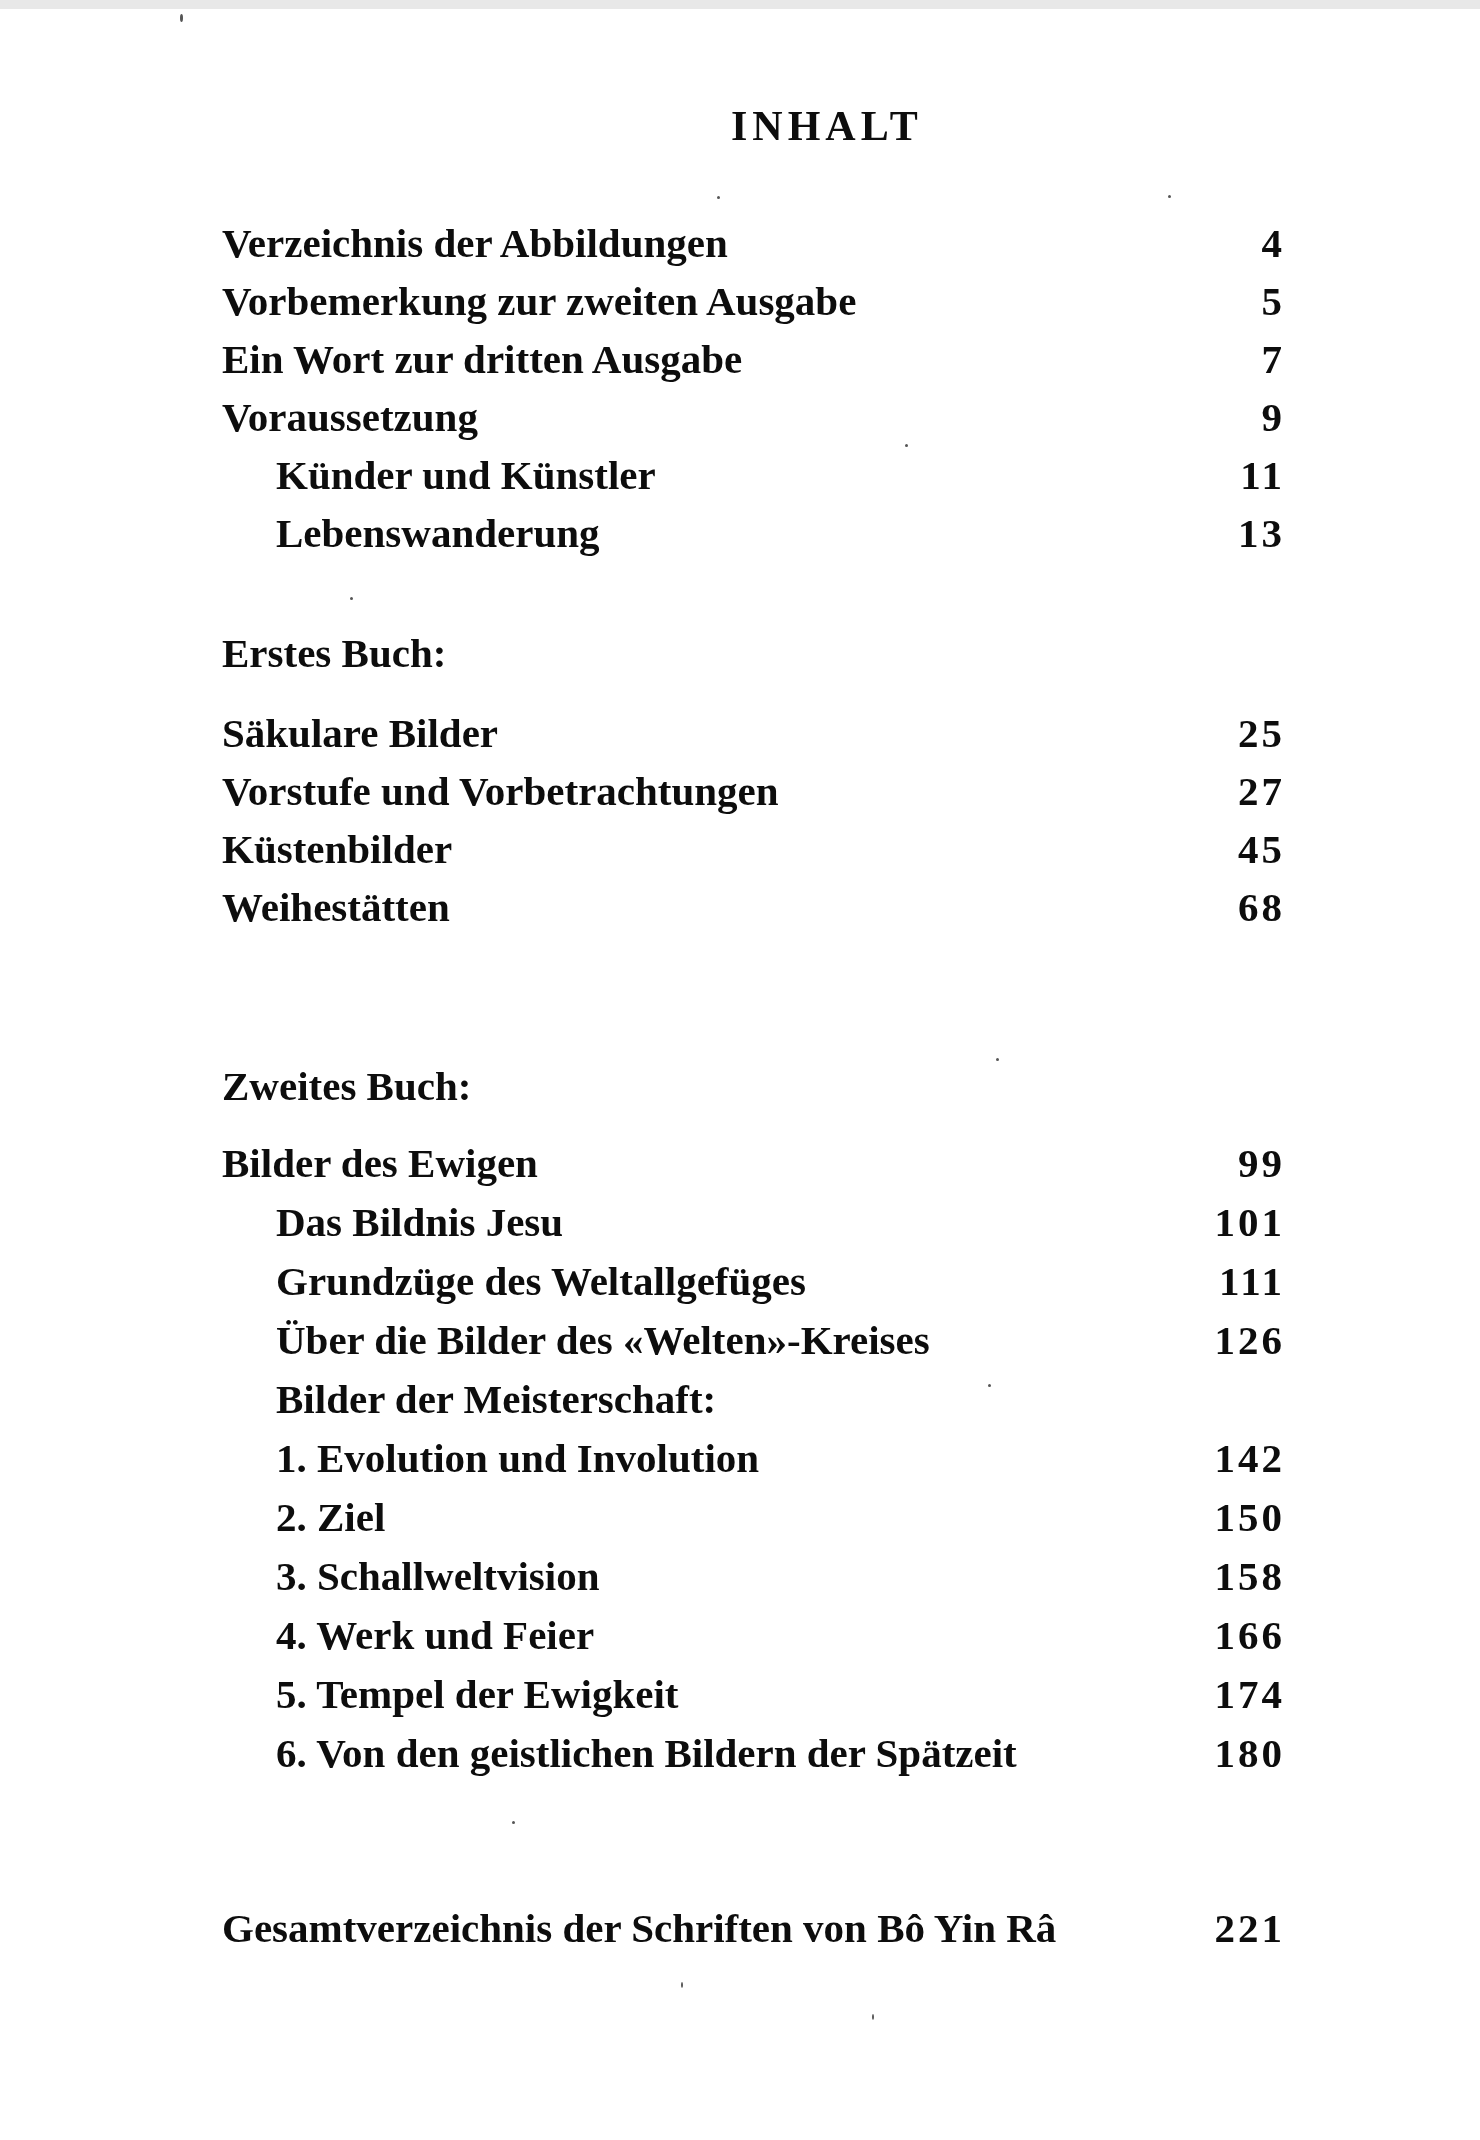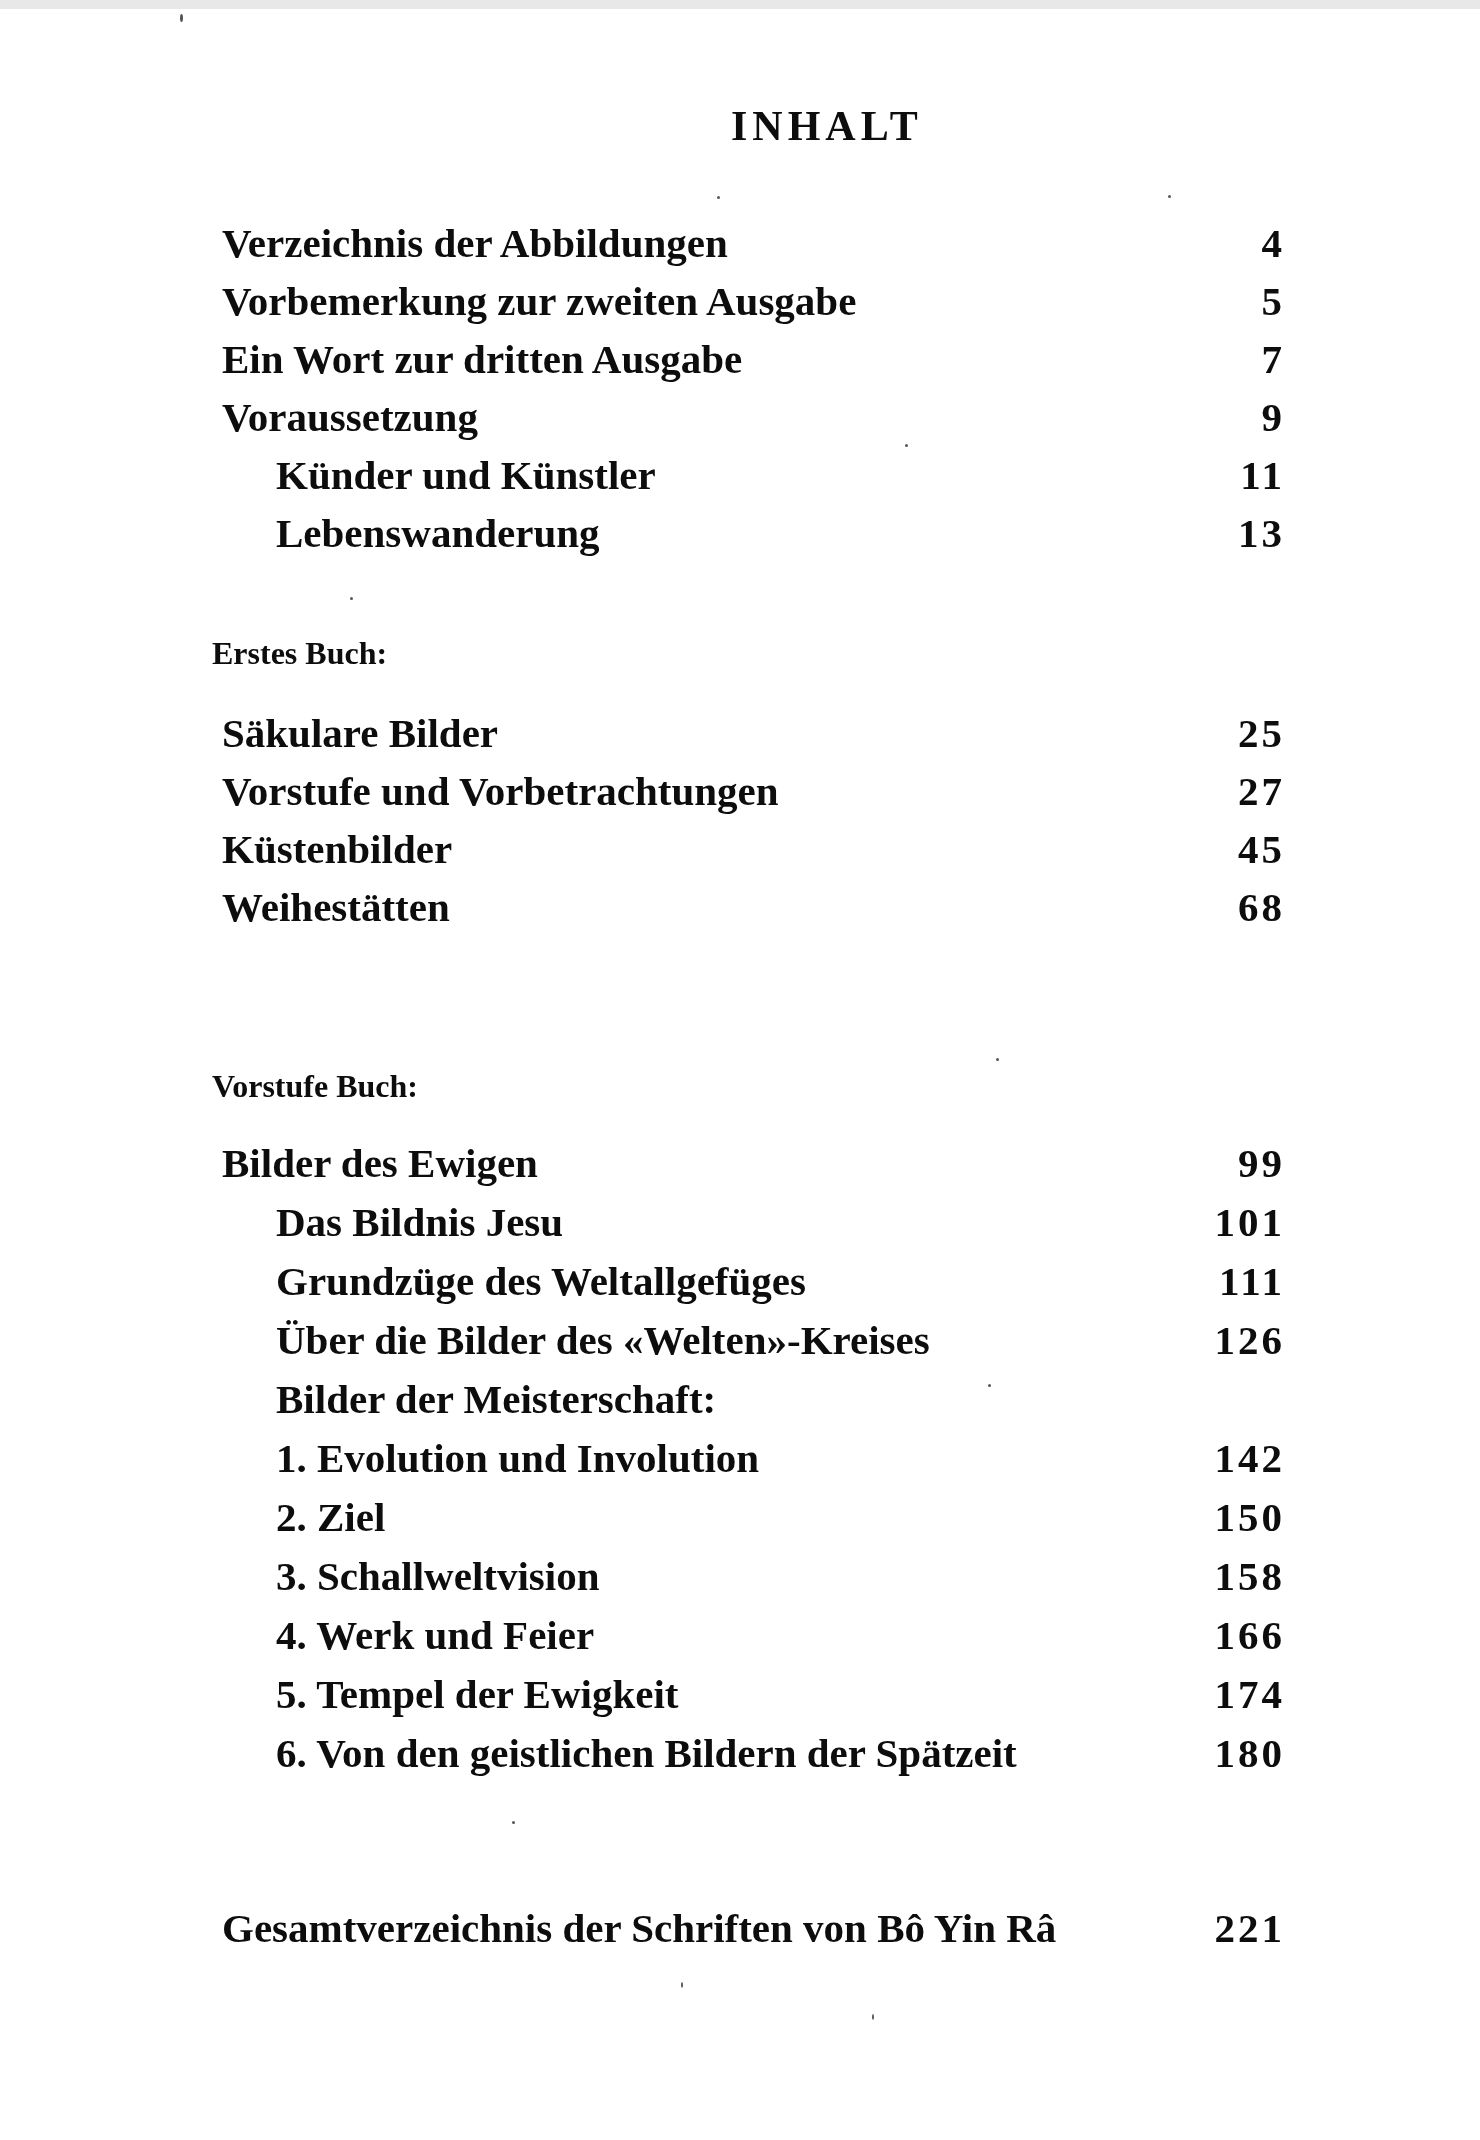--- a/index.html
+++ b/index.html
@@ -46,22 +46,22 @@
   .row.indent { padding-left: 54px; gap: 39px; }
   .lbl { flex: 0 1 auto; }
   .num {
     flex: 0 0 auto;
     letter-spacing: 3px;
     font-variant-numeric: oldstyle-nums;
     font-feature-settings: "onum" 1;
   }
   .heading {
     position: absolute;
-    left: 212px;
-    font-size: 32px;
+    left: 222px;
+    font-size: 41px;
     line-height: 58px;
     white-space: nowrap;
   }
   
   .speck {
     position: absolute;
     background: #2a2a2a;
     border-radius: 50%;
     opacity: 0.8;
   }
@@ -114,21 +114,21 @@
     <div class="row">
       <span class="lbl">Küstenbilder</span>
       <span class="num">45</span>
     </div>
     <div class="row">
       <span class="lbl">Weihestätten</span>
       <span class="num">68</span>
     </div>
   </div>
 
-  <div class="heading" style="top:1048px;">Vorstufe Buch:</div>
+  <div class="heading" style="top:1048px;">Zweites Buch:</div>
 
   <div class="sec tight" style="top:1125px;">
     <div class="row">
       <span class="lbl">Bilder des Ewigen</span>
       <span class="num">99</span>
     </div>
     <div class="row indent">
       <span class="lbl">Das Bildnis Jesu</span>
       <span class="num">101</span>
     </div>

